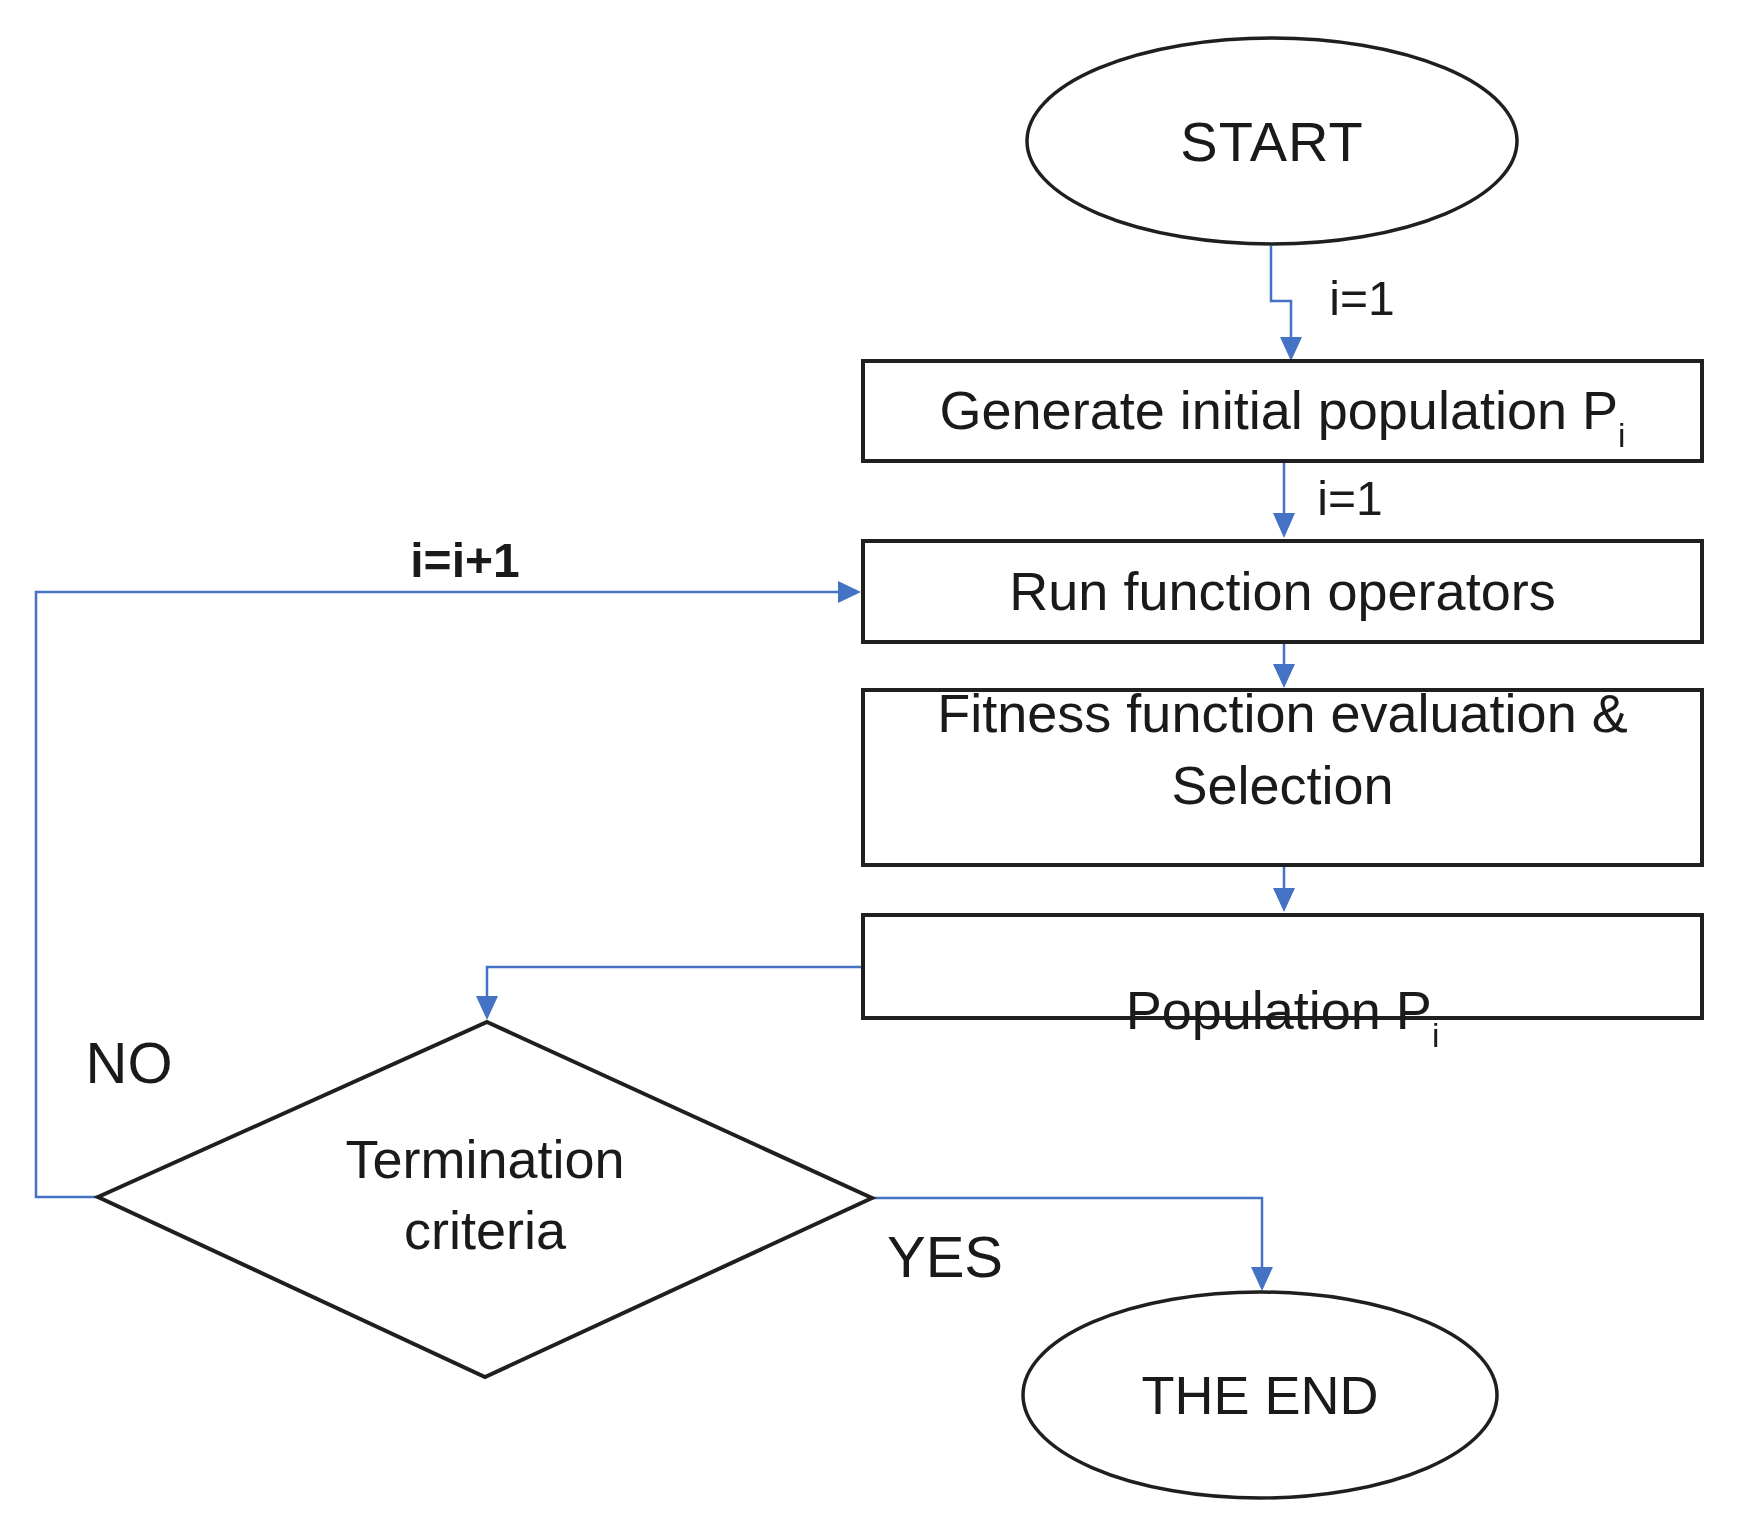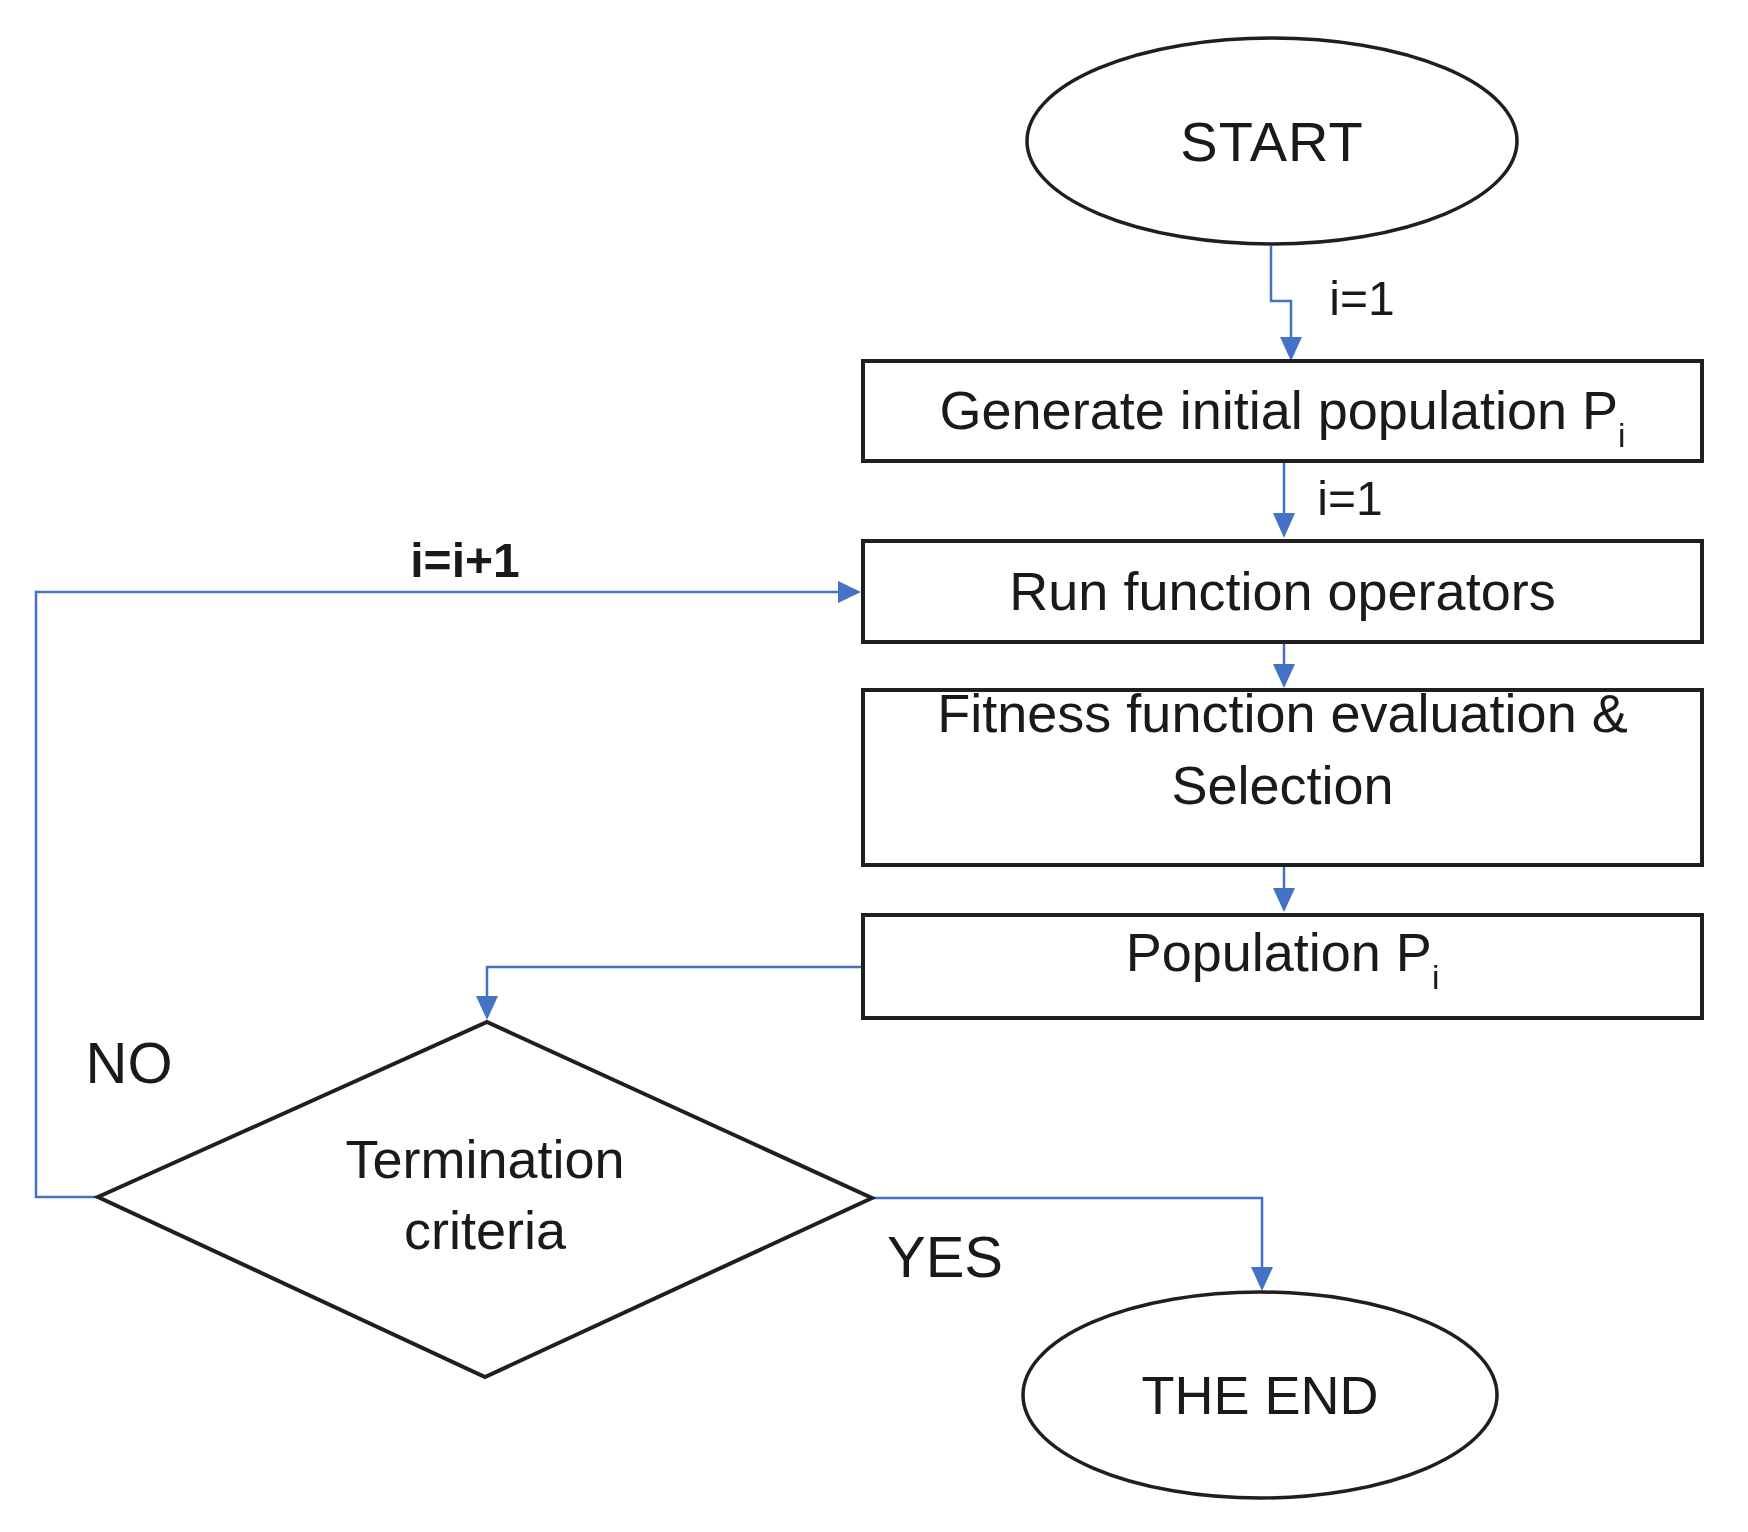--- a/index.html
+++ b/index.html
@@ -75,21 +75,21 @@
 
   <div class="label node-text" style="left:863px; top:541px; width:839px; height:101px;">
     <span>Run function operators</span>
   </div>
 
   <div class="label node-text multiline" style="left:863px; top:662px; width:839px; height:175px;">
     <span>Fitness function evaluation &amp;</span>
     <span>Selection</span>
   </div>
 
-  <div class="label node-text" style="left:863px; top:901px; width:839px; height:103px;">
+  <div class="label node-text" style="left:863px; top:959px; width:839px; height:103px;">
     <span><span>Population P</span><sub class="sub-i">i</sub></span>
   </div>
 
   <div class="label node-text multiline" style="left:235px; top:1110px; width:500px; height:170px;">
     <span>Termination</span>
     <span>criteria</span>
   </div>
 
   <div class="label node-text" style="left:1023px; top:1293px; width:474px; height:206px;">
     <span>THE END</span>

